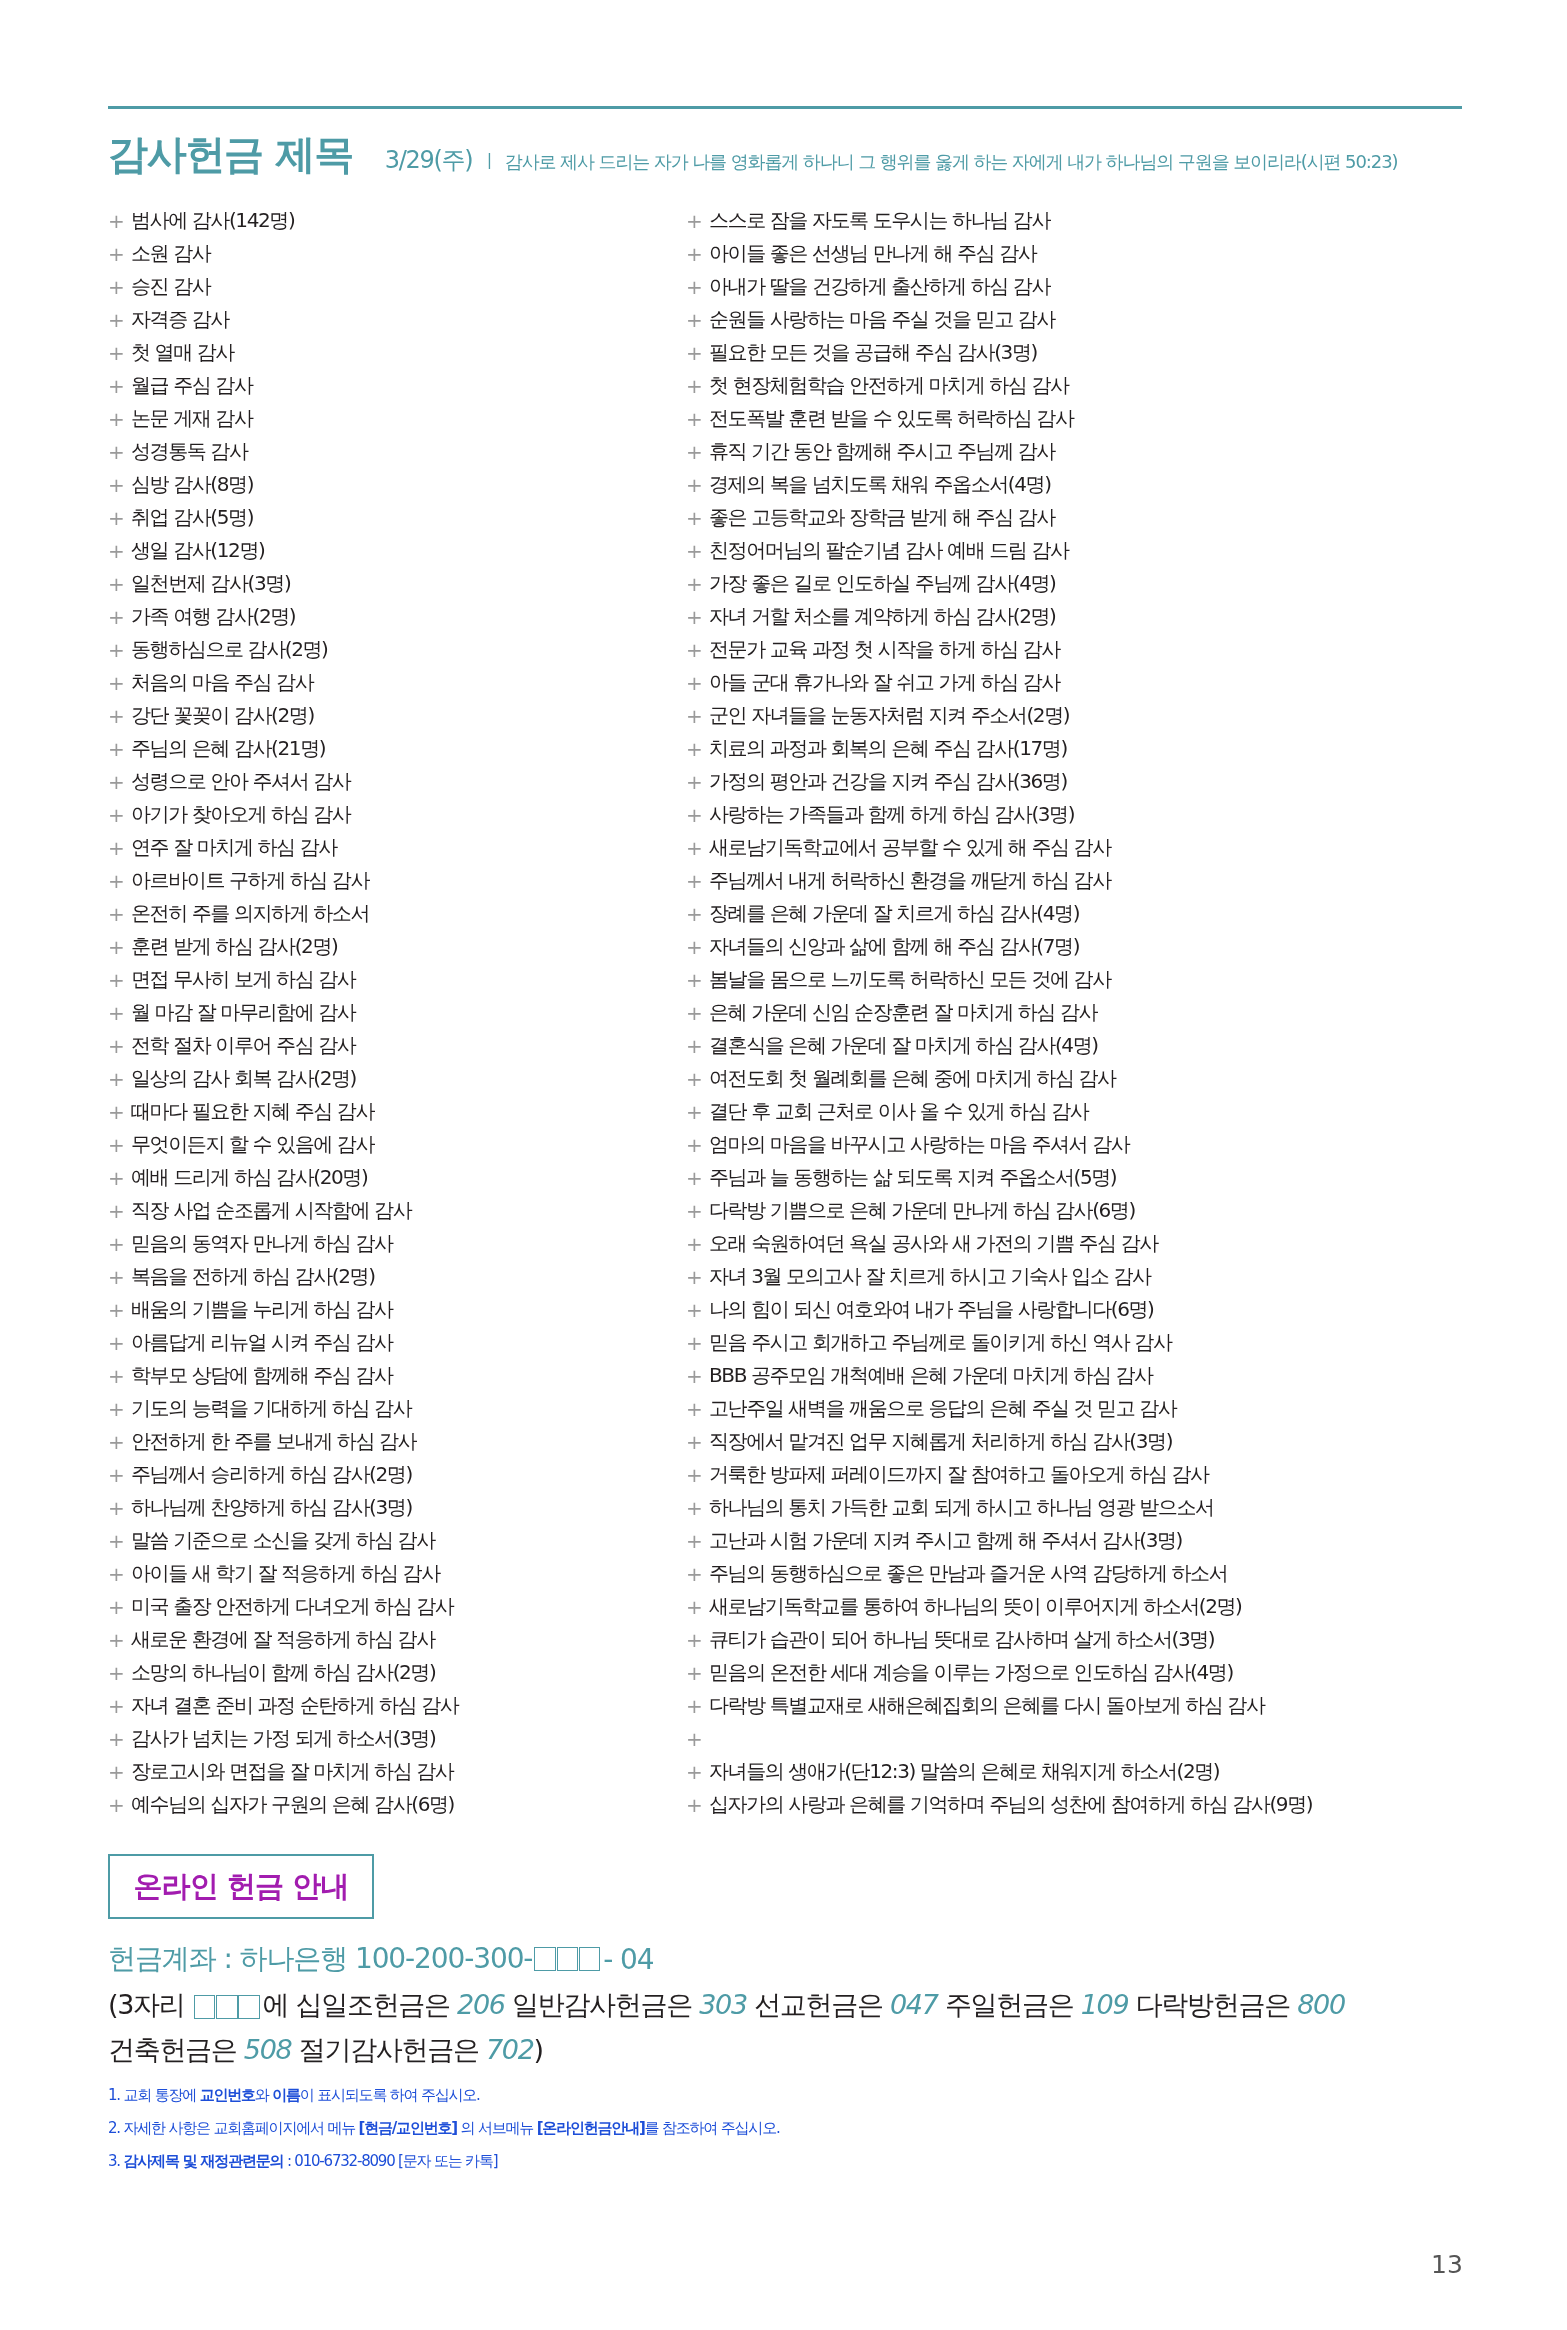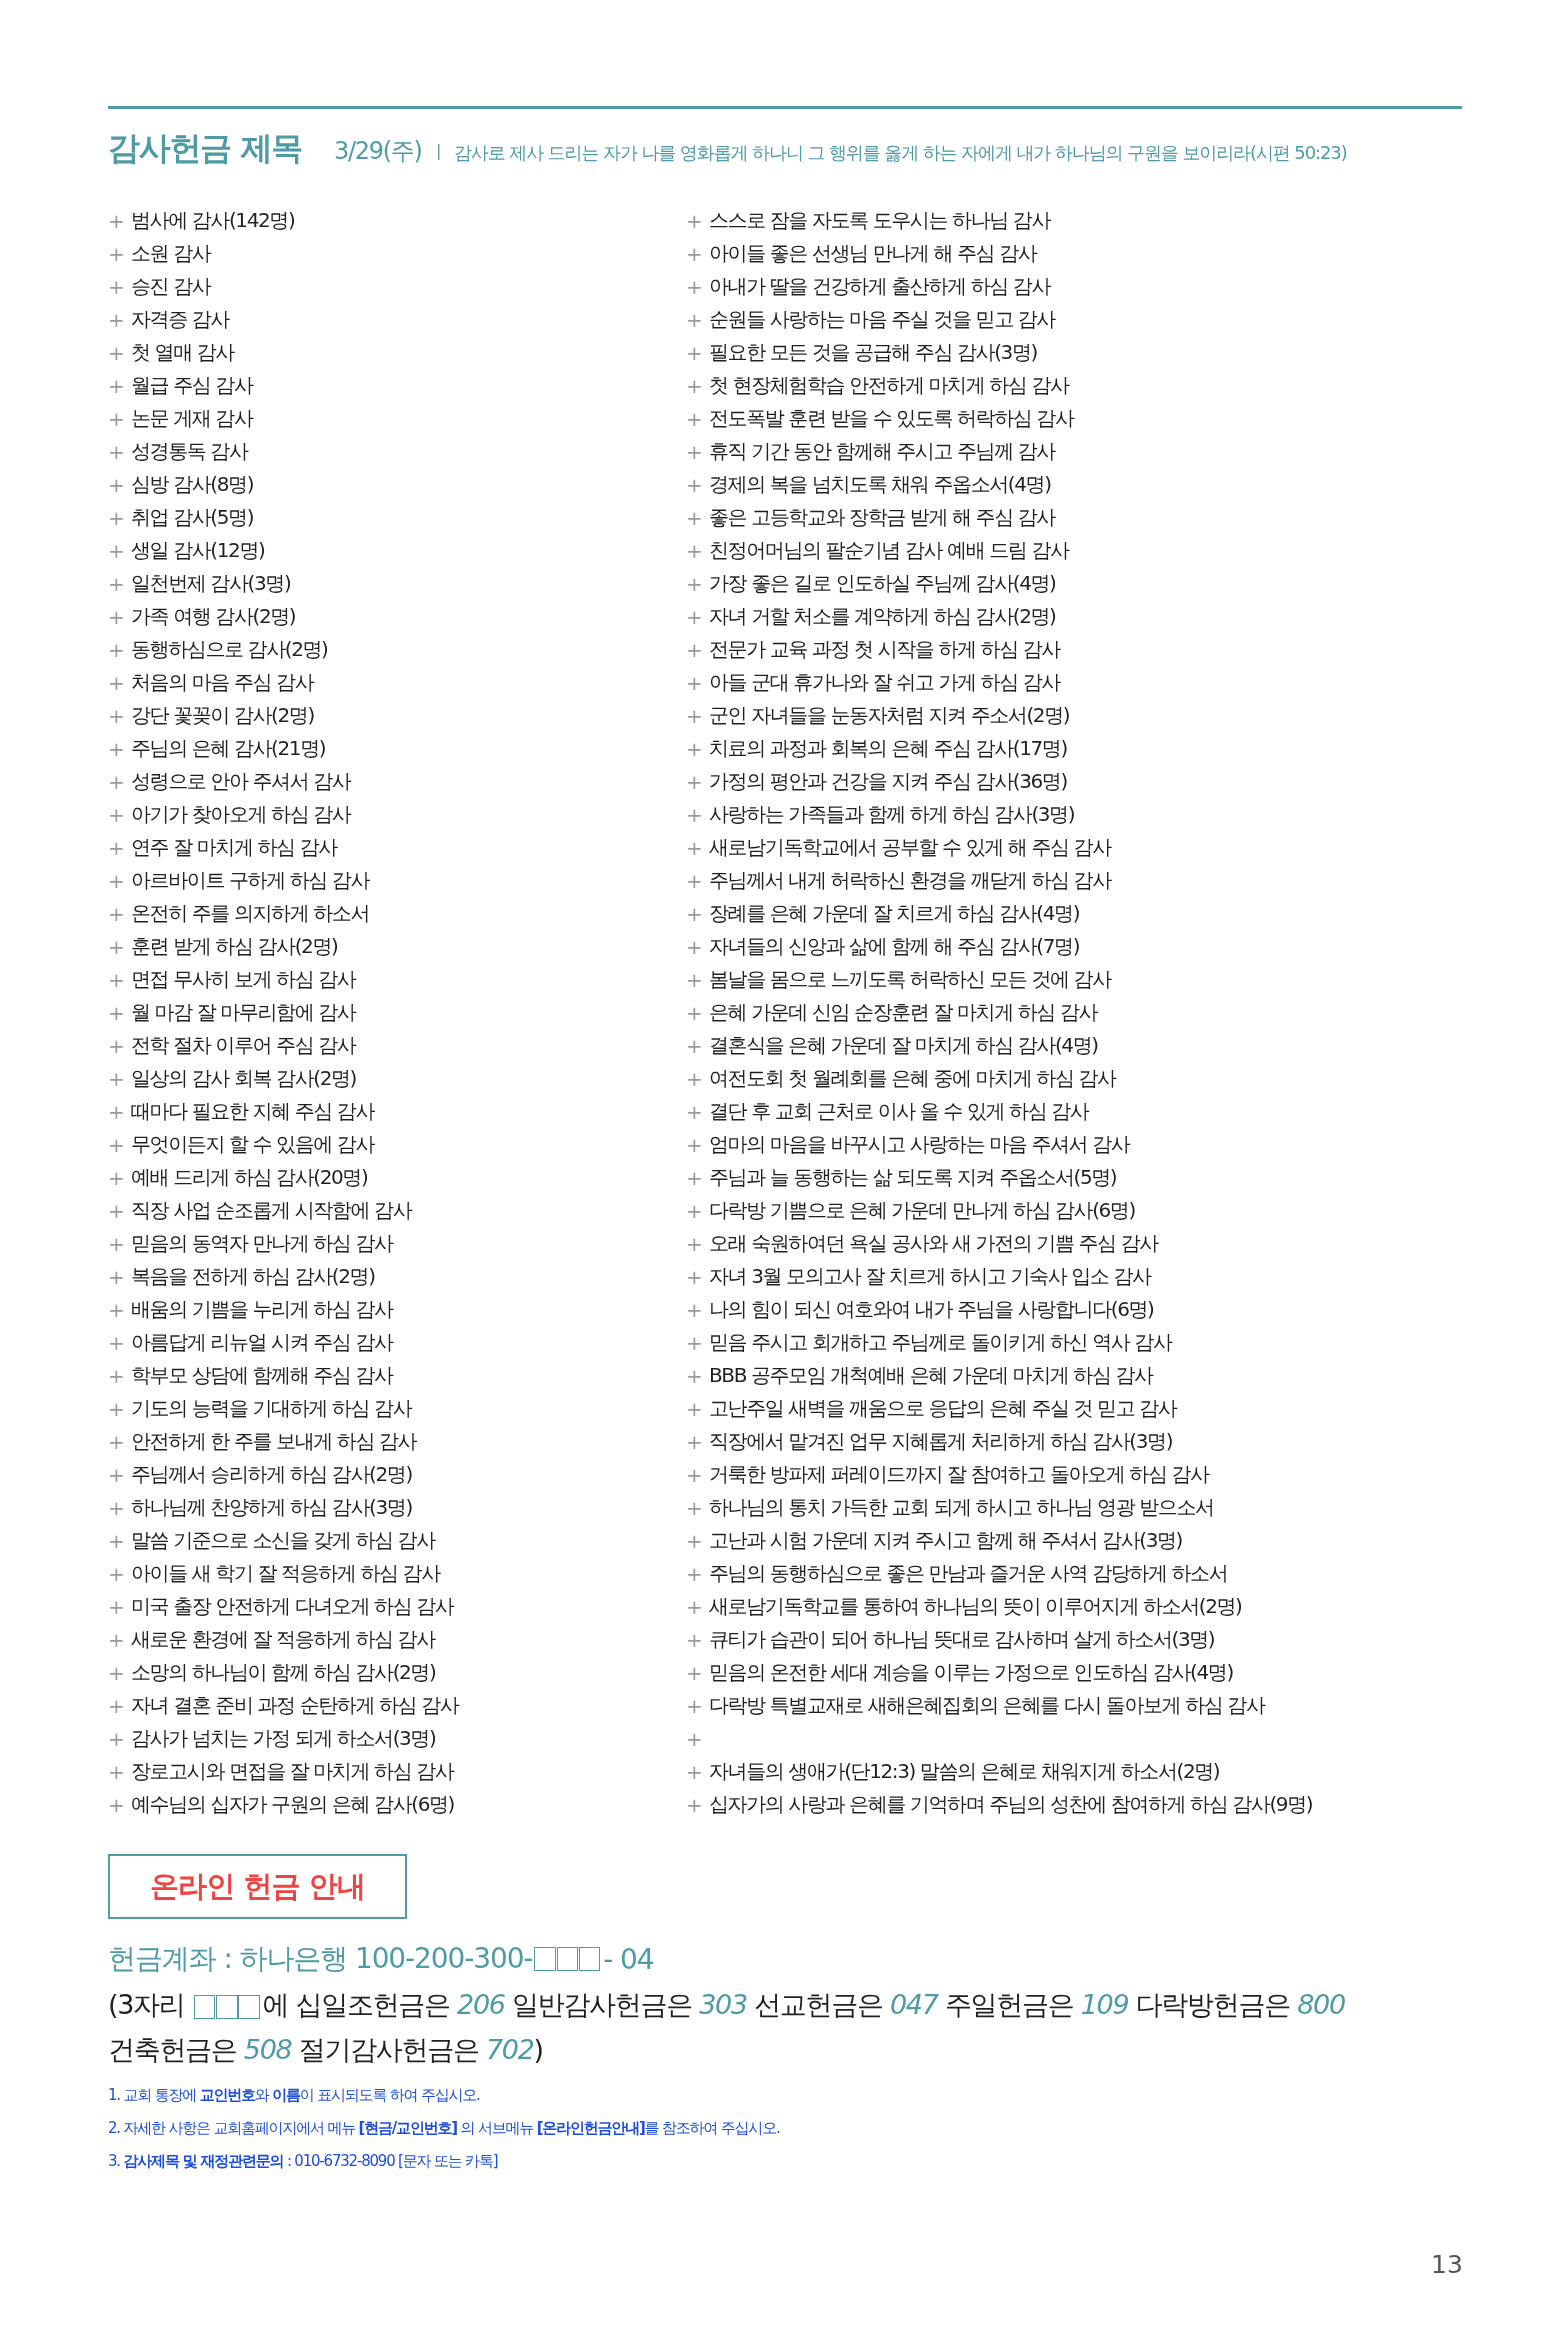--- a/index.html
+++ b/index.html
@@ -1,32 +1,32 @@
 <!DOCTYPE html>
 <html style="font-size:14.4px"><head>
 <meta charset="utf-8">
 <style>
   * { margin: 0; padding: 0; box-sizing: border-box; }
   html, body { width: 1568px; height: 2330px; background: #ffffff; }
   body { position: relative; font-family: "DejaVu Sans", "Liberation Sans", sans-serif; color: #231f20; }
   .top-rule { position: absolute; left: 108px; top: 106px; width: 1354px; height: 2.7px; background: #4e9ba6; }
   .header { position: absolute; left: 108px; top: 127px; height: 39px; display: flex; align-items: baseline; white-space: nowrap; color: #4e9ba6; }
-  .header .title { font-size: 32px; font-weight: bold; letter-spacing: -1.3px; text-align: right; }
+  .header .title { font-size: 40px; font-weight: bold; letter-spacing: -1.3px; text-align: right; }
   .header .date { font-size: 24px; margin-left: 32px; letter-spacing: -1.3px; }
   .header .sep { font-size: 16px; margin: 0 12.6px 0 14.4px; position: relative; top: -2.7px; }
   .header .verse { font-size: 18px; letter-spacing: -1.1px; }
 
   .col { position: absolute; top: 204px; list-style: none; }
   .col.left { left: 108px; width: 556px; }
   .col.right { left: 686px; width: 789px; }
   .col li { display: flex; align-items: center; height: 33px; white-space: nowrap; }
   .col li .plus { width: 23px; color: #9a9a9a; font-size: 20px; line-height: 1; flex: none; }
   .col li .txt { font-size: 20px; letter-spacing: -1.4px; }
 
-  .online-box { position: absolute; left: 108px; top: 1854px; width: 299px; height: 65px; border: 2.7px solid #4e9ba6; color: #ef4444; display: flex; align-items: center; justify-content: center; font-size: 29px; font-weight: bold; letter-spacing: -0.9px; }
+  .online-box { position: absolute; left: 108px; top: 1854px; width: 266px; height: 65px; border: 2.7px solid #4e9ba6; color: #a21caf; display: flex; align-items: center; justify-content: center; font-size: 29px; font-weight: bold; letter-spacing: -0.9px; }
 
   .account { position: absolute; left: 108px; top: 1940px; font-size: 28px; color: #4e9ba6; white-space: nowrap; letter-spacing: -1.1px; display: flex; align-items: center; }
   .boxes { display: inline-flex; margin: 0 1.8px; }
   .boxes span { display: inline-block; width: 21.5px; height: 24px; border: 1.8px solid currentColor; margin-right: 0.9px; }
   .codes { position: absolute; left: 108px; top: 1982px; width: 1363px; font-size: 27px; line-height: 45px; letter-spacing: -1.3px; color: #231f20; }
   .codes .num { color: #4e9ba6; font-style: italic; }
   .codes .boxes { color: #4e9ba6; vertical-align: middle; }
 
   .notes { position: absolute; left: 108px; top: 2079px; list-style: none; font-size: 15px; letter-spacing: -1.2px; color: #1d4ed8; }
   .notes li { height: 33px; line-height: 33px; white-space: nowrap; }

